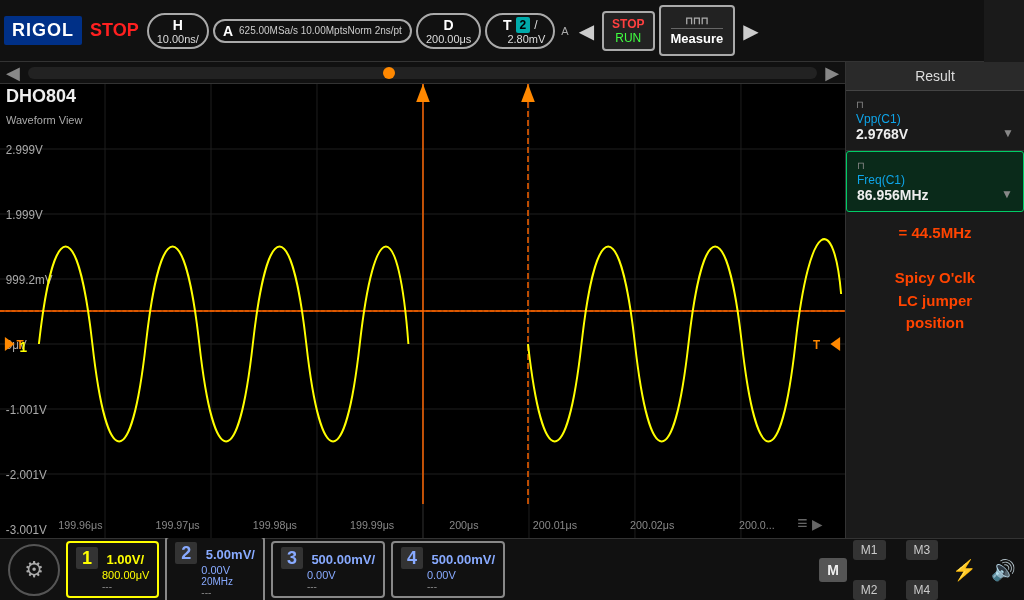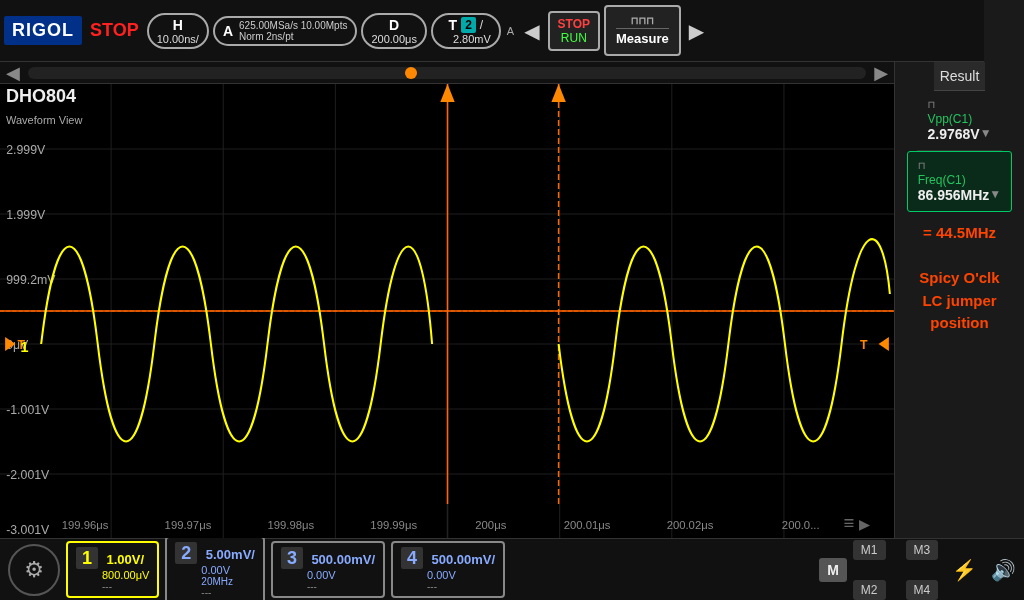--- a/index.html
+++ b/index.html
@@ -159,46 +159,45 @@
     #waveform-canvas {
       position: absolute;
       top: 22px;
       left: 0;
       right: 0;
       bottom: 0;
     }
 
     
     #right-panel {
-      width: 129px;
+      width: 178px;
       background: #1a1a1a;
       display: flex;
       flex-direction: column;
-      align-items: center;
     }
     #result-header {
       background: #2a2a2a;
       text-align: center;
       padding: 6px;
       font-size: 14px;
       color: #ddd;
       border-bottom: 1px solid #444;
     }
     .measure-item {
       padding: 8px 10px;
       border-bottom: 1px solid #333;
     }
     .measure-item-icon {
       font-size: 10px;
       color: #888;
       margin-bottom: 2px;
     }
     .measure-item-label {
       font-size: 12px;
-      color: #22c55e;
+      color: #0ea5e9;
     }
     .measure-item-value {
       font-size: 14px;
       color: #eee;
       font-weight: bold;
     }
     .measure-item.active {
       border: 1px solid #00cc66;
       border-radius: 3px;
       background: #0a2a1a;
@@ -339,21 +338,21 @@
   <div class="stop-badge">STOP</div>
 
   <div class="top-pill h-pill">
     <span class="pill-letter">H</span>
     <span style="font-size:11px;color:#ddd;">10.00ns/</span>
   </div>
 
   <div class="top-pill a-pill" style="min-width:130px;">
     <div style="display:flex;gap:6px;align-items:center;">
       <span class="pill-letter">A</span>
-      <div style="display:flex;flex-direction:column;font-size:10px;color:#ccc;">
+      <div style="display:flex;flex-direction:row;font-size:10px;color:#ccc;">
         <span>625.00MSa/s 10.00Mpts</span>
         <span>Norm      2ns/pt</span>
       </div>
     </div>
   </div>
 
   <div class="top-pill d-pill">
     <span class="pill-letter">D</span>
     <span style="font-size:11px;color:#ddd;">200.00μs</span>
   </div>

